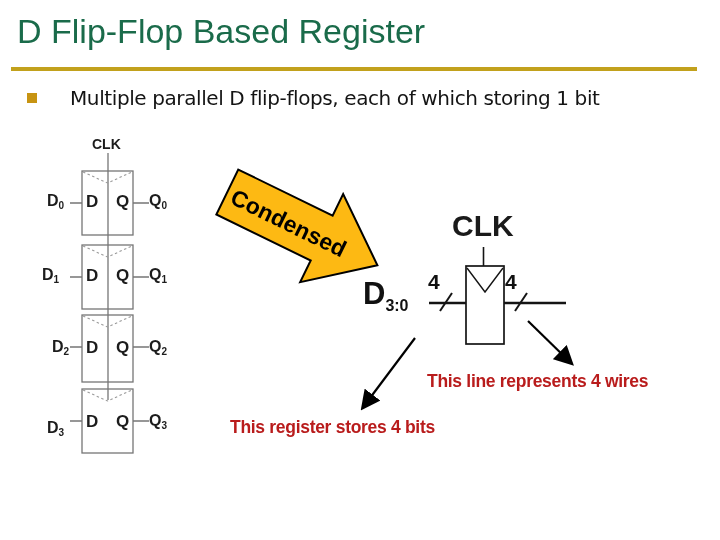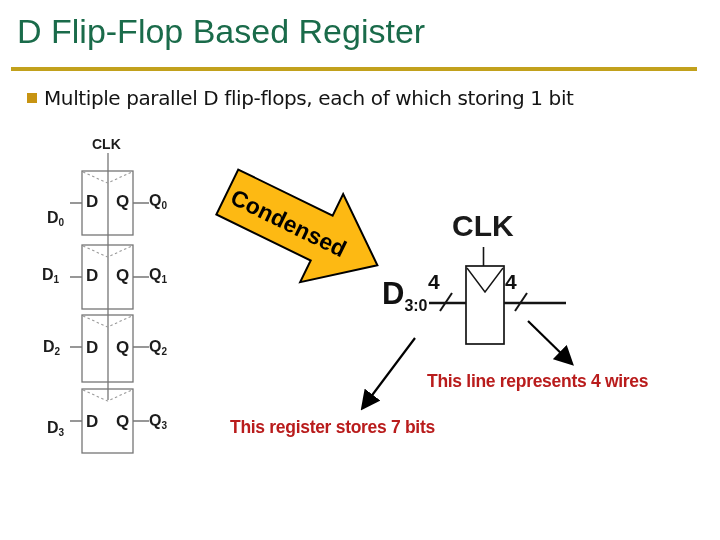--- a/index.html
+++ b/index.html
@@ -7,30 +7,30 @@
     --arrow-yellow:#FDB913; --text-black:#141414; --diagram-gray:#767676; --page-gray:#828282;
   }
   html,body{margin:0;padding:0;background:#fff;}
   .slide{position:relative;width:720px;height:484px;background:#fff;overflow:hidden;
          font-family:"Liberation Sans",sans-serif;}
   .abs{position:absolute;}
   .title{left:17px;top:12px;font-size:34px;color:var(--title-green);white-space:nowrap;}
   .title-rule{left:11px;top:67px;width:686px;height:4px;background:var(--rule-gold);}
   .bottom-rule{left:10px;top:507px;width:687px;height:4px;background:var(--rule-gold);}
   .bullet-sq{left:27px;top:93px;width:10px;height:10px;background:var(--bullet-gold);}
-  .bullet-text{left:44px;top:86px;font-size:20px;letter-spacing:-0.4px;color:var(--text-black);
+  .bullet-text{left:70px;top:86px;font-size:20px;letter-spacing:-0.4px;color:var(--text-black);
                font-family:"DejaVu Sans",sans-serif;white-space:nowrap;}
   .lbl{position:absolute;color:#1c1c1c;line-height:1;white-space:nowrap;font-weight:bold;}
   .clk-sm{font-size:14px;}
   .io{font-size:16px;}
   .port{font-size:17px;}
   .sub{font-size:10px;vertical-align:-3px;}
   .clk-big{font-size:30px;color:#1a1a1a;}
   .buswidth{font-size:21px;color:#111;}
-  .big{font-size:31px;color:#111;margin-left:19px;}
+  .big{font-size:31px;color:#111;}
   .sub2{font-size:16px;vertical-align:-7px;}
   .caption{position:absolute;font-size:17.5px;font-weight:700;color:#b91c1c;
            letter-spacing:-0.3px;white-space:nowrap;}
   .pagenum{right:23px;top:514px;font-size:16px;color:var(--page-gray);}
   svg{position:absolute;left:0;top:0;}
 </style>
 </head>
 <body>
 
 <div class="slide">
@@ -79,43 +79,43 @@
     </g>
 
     <g stroke="#000" stroke-width="2.2" fill="none">
       <line x1="415" y1="338" x2="364" y2="406" marker-end="url(#ah)"></line>
       <line x1="528" y1="321" x2="570" y2="362" marker-end="url(#ah)"></line>
     </g>
   </svg>
 
   <span class="lbl clk-sm" style="left:92px;top:137px">CLK</span>
 
-  <span class="lbl io" style="left:47px;top:210px"><span>D</span><span class="sub">0</span></span>
+  <span class="lbl io" style="left:47px;top:193px"><span>D</span><span class="sub">0</span></span>
   <span class="lbl port" style="left:86px;top:193px">D</span>
   <span class="lbl port" style="left:116px;top:193px">Q</span>
   <span class="lbl io" style="left:149px;top:193px"><span>Q</span><span class="sub">0</span></span>
 
   <span class="lbl io" style="left:42px;top:267px"><span>D</span><span class="sub">1</span></span>
   <span class="lbl port" style="left:86px;top:267px">D</span>
   <span class="lbl port" style="left:116px;top:267px">Q</span>
   <span class="lbl io" style="left:149px;top:267px"><span>Q</span><span class="sub">1</span></span>
 
-  <span class="lbl io" style="left:43px;top:339px"><span>D</span><span class="sub">2</span></span>
+  <span class="lbl io" style="left:52px;top:339px"><span>D</span><span class="sub">2</span></span>
   <span class="lbl port" style="left:86px;top:339px">D</span>
   <span class="lbl port" style="left:116px;top:339px">Q</span>
   <span class="lbl io" style="left:149px;top:339px"><span>Q</span><span class="sub">2</span></span>
 
   <span class="lbl io" style="left:47px;top:420px"><span>D</span><span class="sub">3</span></span>
   <span class="lbl port" style="left:86px;top:413px">D</span>
   <span class="lbl port" style="left:116px;top:413px">Q</span>
   <span class="lbl io" style="left:149px;top:413px"><span>Q</span><span class="sub">3</span></span>
 
   <span class="lbl clk-big" style="left:452px;top:211px">CLK</span>
   <span class="lbl buswidth" style="left:428px;top:271px">4</span>
   <span class="lbl buswidth" style="left:505px;top:271px">4</span>
   <span class="lbl big" style="left:363px;top:278px"><span>D</span><span class="sub2">3:0</span></span>
 
   <span class="caption" style="left:427px;top:371px">This line represents 4 wires</span>
-  <span class="caption" style="left:230px;top:417px">This register stores 7 bits</span>
+  <span class="caption" style="left:230px;top:417px">This register stores 4 bits</span>
 
   <div class="abs bottom-rule"></div>
   <span class="abs pagenum">50</span>
 </div>
 
 </body></html>

